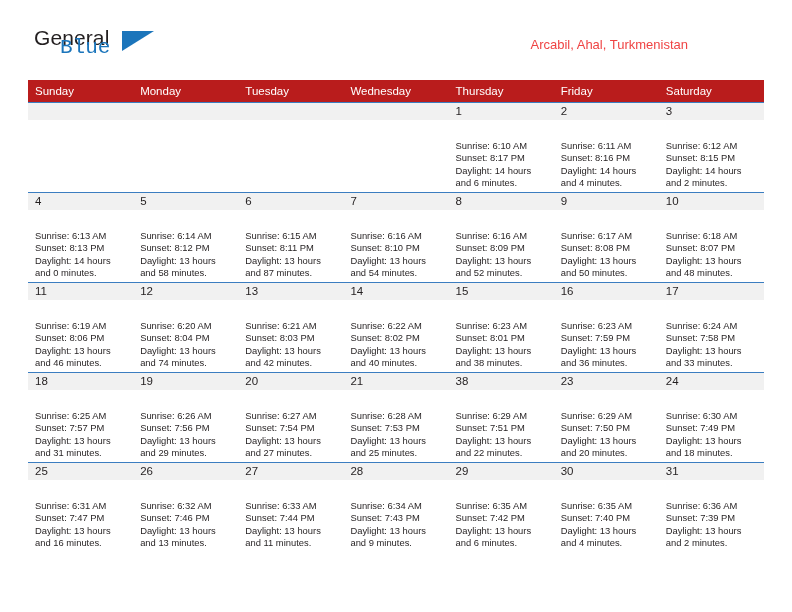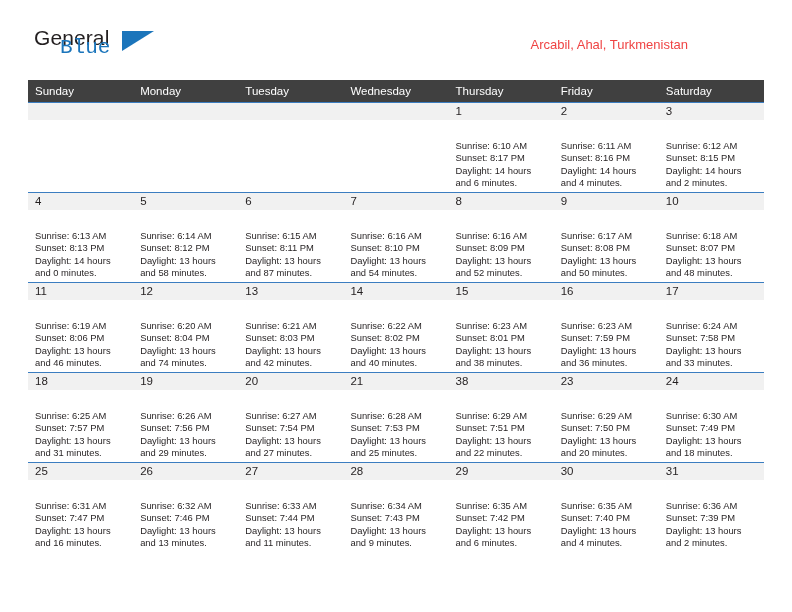--- a/index.html
+++ b/index.html
@@ -83,21 +83,21 @@
   }
 
   
   .calendar {
     width: 736px;
     border-collapse: collapse;
     table-layout: fixed;
     margin-top: 6px;
   }
   .calendar th {
-    background: #404040;
+    background: #b91c1c;
     color: #ffffff;
     font-size: 11.5px;
     font-weight: normal;
     text-align: left;
     padding: 5px 0 5px 7px;
     height: 20px;
     box-sizing: border-box;
     border: none;
   }
   .calendar td {

